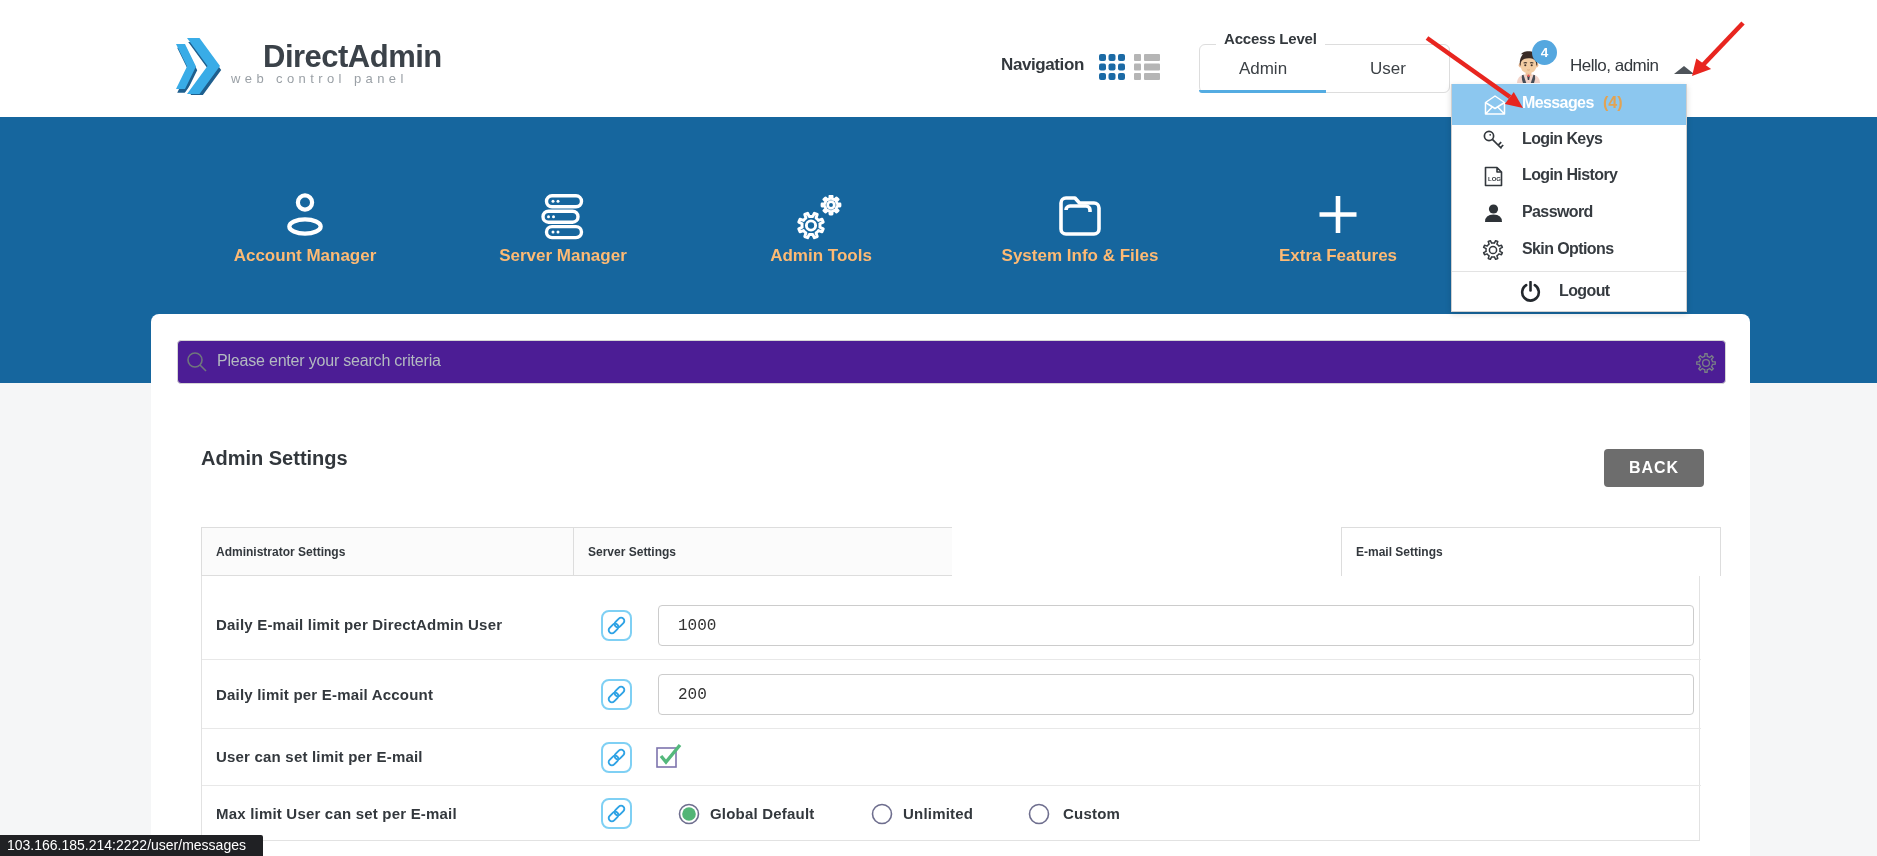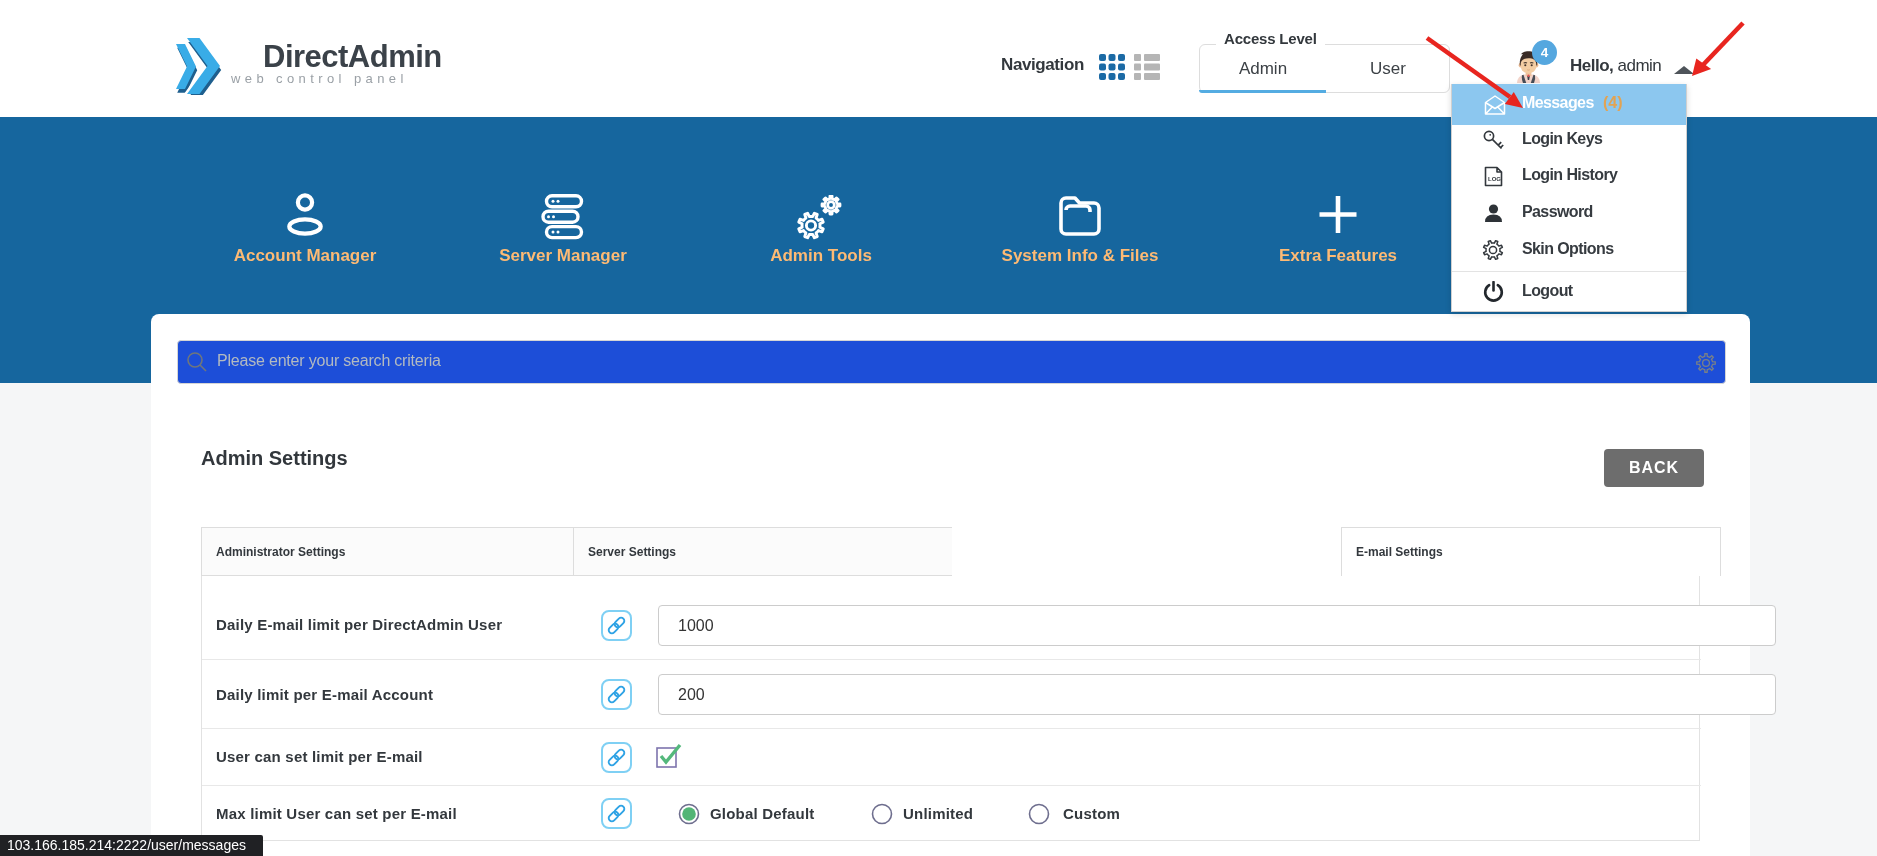--- a/index.html
+++ b/index.html
@@ -17,46 +17,46 @@
 #access { position:absolute; left:1199px; top:44px; width:251px; height:49px; background:#fff; border:1px solid #ddd; border-radius:6px; }
 #accesslegend { position:absolute; left:1216px; top:30px; background:#fff; padding:0 8px; font-size:15px; font-weight:bold; color:#33383d; letter-spacing:-0.2px; }
 .acctab { position:absolute; top:0; height:47px; line-height:47px; text-align:center; font-size:17px; color:#3c4146; }
 #tab-admin { left:0; width:126px; }
 #tab-user { left:126px; width:124px; }
 #adminline { position:absolute; left:-1px; top:45px; width:127px; height:3px; background:#54ace2; border-radius:0 0 0 6px; }
 
 #avatar { position:absolute; left:1515px; top:50px; }
 #badge { position:absolute; left:1532px; top:40px; width:25px; height:25px; border-radius:50%; background:#55a7df; color:#fff; font-size:13.5px; font-weight:bold; text-align:center; line-height:25px; }
 #hello { position:absolute; left:1570px; top:56px; font-size:17px; color:#33383d; letter-spacing:-0.5px; }
-#hello b { font-weight:bold; }
+#hello b { font-weight:normal; }
 #caret { position:absolute; left:1674px; top:66px; width:0; height:0; border-left:10.5px solid transparent; border-right:10.5px solid transparent; border-bottom:8px solid #4e545a; }
 
 #banner { position:absolute; left:0; top:117px; width:1877px; height:266px; background:#16669e; }
 .bitem { position:absolute; top:75px; width:200px; height:105px; text-align:center; color:#fff; }
 .bitem .lbl { position:absolute; left:0; top:54px; width:200px; font-size:17px; font-weight:bold; color:#fdba74; }
 
 #card { position:absolute; left:151px; top:314px; width:1599px; height:542px; background:#fff; border-radius:8px 8px 0 0; }
-#search { position:absolute; left:26px; top:26px; width:1549px; height:44px; border:1px solid #d5d5d5; border-radius:4px; background:#1d4ed8; }
+#search { position:absolute; left:26px; top:26px; width:1549px; height:44px; border:1px solid #d5d5d5; border-radius:4px; background:#4c1d95; }
 #search .ph { position:absolute; left:39px; top:11px; font-size:16px; color:#b3bac0; letter-spacing:-0.2px; }
 #searchmag { position:absolute; left:8px; top:10px; }
 #searchgear { position:absolute; left:1517px; top:11px; }
 #heading { position:absolute; left:50px; top:133px; font-size:20px; font-weight:bold; color:#32373c; }
 #backbtn { position:absolute; left:1453px; top:135px; width:100px; height:38px; background:#6d6d6d; border-radius:4px; color:#fff; font-size:16px; font-weight:bold; text-align:center; line-height:38px; letter-spacing:1px; }
 
 #tabs { position:absolute; left:50px; top:213px; width:1499px; height:49px; }
 .tab { position:absolute; top:0; height:49px; border-top:1px solid #ddd; border-bottom:1px solid #ddd; background:#fbfbfb; font-size:12px; font-weight:bold; color:#33383d; line-height:48px; padding-left:14px; }
 .tab.first { border-left:1px solid #ddd; }
 .tab.active { background:#fff; border-bottom:none; border-right:1px solid #ddd; }
 
 #tbody { position:absolute; left:50px; top:262px; width:1499px; height:265px; border-left:1px solid #e2e2e2; border-right:1px solid #e2e2e2; border-bottom:1px solid #e2e2e2; background:#fff; }
 .row { position:absolute; left:0; width:1499px; }
 .sep { position:absolute; left:0; width:1499px; height:1px; background:#e8e8e8; }
 .rlabel { position:absolute; left:14px; font-size:15px; font-weight:bold; color:#33383d; letter-spacing:0.2px; line-height:20px; }
 .linkico { position:absolute; left:399px; width:31px; height:31px; border:2px solid #7fd0f4; border-radius:8px; background:#fff; }
-input.txt { position:absolute; left:456px; width:1118px; height:41px; border:1px solid #ccc; border-radius:4px; font-size:16px; color:#333; padding-left:19px; font-family:Liberation Sans, sans-serif; outline:none; }
+input.txt { position:absolute; left:456px; width:1036px; height:41px; border:1px solid #ccc; border-radius:4px; font-size:16px; color:#333; padding-left:19px; font-family:Liberation Mono, monospace; outline:none; }
 
 #menu { position:absolute; left:1451px; top:84px; width:236px; height:228px; background:#fff; border:1px solid #d0d0d0; border-top:none; box-shadow:0 2px 6px rgba(0,0,0,0.15); }
 #mrow-msg { position:absolute; left:0; top:0; width:234px; height:41px; background:#8cc7ef; }
 #mrow-msg .mt { position:absolute; left:70px; top:10px; font-size:16px; font-weight:bold; color:#fff; letter-spacing:-0.6px; }
 #mrow-msg .mc { position:absolute; left:151px; top:10px; font-size:16px; font-weight:bold; color:#e2a353; }
 .mitem { position:absolute; left:0; width:234px; height:37px; }
 .mitem .mt { position:absolute; left:70px; top:8px; font-size:16px; font-weight:bold; color:#363b40; letter-spacing:-0.6px; }
 #msep { position:absolute; left:0; top:187px; width:234px; height:1px; background:#e3e3e3; }
 
 #tooltip { position:absolute; left:0; top:835px; width:263px; height:21px; background:#202124; border-radius:0 2px 0 0; color:#fff; font-size:14px; line-height:21px; padding-left:7px; }
@@ -293,21 +293,21 @@
     <span class="mt">Password</span>
   </div>
   <div class="mitem" style="top:148px;">
     <svg style="position:absolute;left:30px;top:7px;" width="22" height="22" viewBox="0 0 22 22">
       <path d="M17.97,11.69 L17.87,12.37 L20.34,13.63 L19.46,15.74 L16.82,14.89 L16.41,15.44 L15.44,16.41 L14.89,16.82 L15.74,19.46 L13.63,20.34 L12.37,17.87 L11.69,17.97 L10.31,17.97 L9.63,17.87 L8.37,20.34 L6.26,19.46 L7.11,16.82 L6.56,16.41 L5.59,15.44 L5.18,14.89 L2.54,15.74 L1.66,13.63 L4.13,12.37 L4.03,11.69 L4.03,10.31 L4.13,9.63 L1.66,8.37 L2.54,6.26 L5.18,7.11 L5.59,6.56 L6.56,5.59 L7.11,5.18 L6.26,2.54 L8.37,1.66 L9.63,4.13 L10.31,4.03 L11.69,4.03 L12.37,4.13 L13.63,1.66 L15.74,2.54 L14.89,5.18 L15.44,5.59 L16.41,6.56 L16.82,7.11 L19.46,6.26 L20.34,8.37 L17.87,9.63 L17.97,10.31 Z" fill="none" stroke="#33383d" stroke-width="1.5" stroke-linejoin="round"></path>
       <circle cx="11" cy="11" r="3.6" fill="none" stroke="#33383d" stroke-width="1.5"></circle>
     </svg>
     <span class="mt">Skin Options</span>
   </div>
   <div id="msep"></div>
-  <div class="mitem" style="top:190px;">
+  <div class="mitem" style="top:190px;margin-left:37px;">
     <svg style="position:absolute;left:31px;top:7px;" width="21" height="21" viewBox="0 0 21 21">
       <path d="M6.2,4.2 A8.3,8.3 0 1 0 14.8,4.2" fill="none" stroke="#23282d" stroke-width="2.6" stroke-linecap="round"></path>
       <line x1="10.5" y1="1" x2="10.5" y2="9.5" stroke="#23282d" stroke-width="2.6" stroke-linecap="round"></line>
     </svg>
     <span class="mt">Logout</span>
   </div>
 </div>
 <svg id="arrows" width="1877" height="856" viewBox="0 0 1877 856">
   <line x1="1743" y1="23" x2="1702" y2="66" stroke="#e8251f" stroke-width="4.6"></line>
   <polygon points="1692,76 1711.1,69 1696.3,58.6" fill="#e8251f"></polygon>

